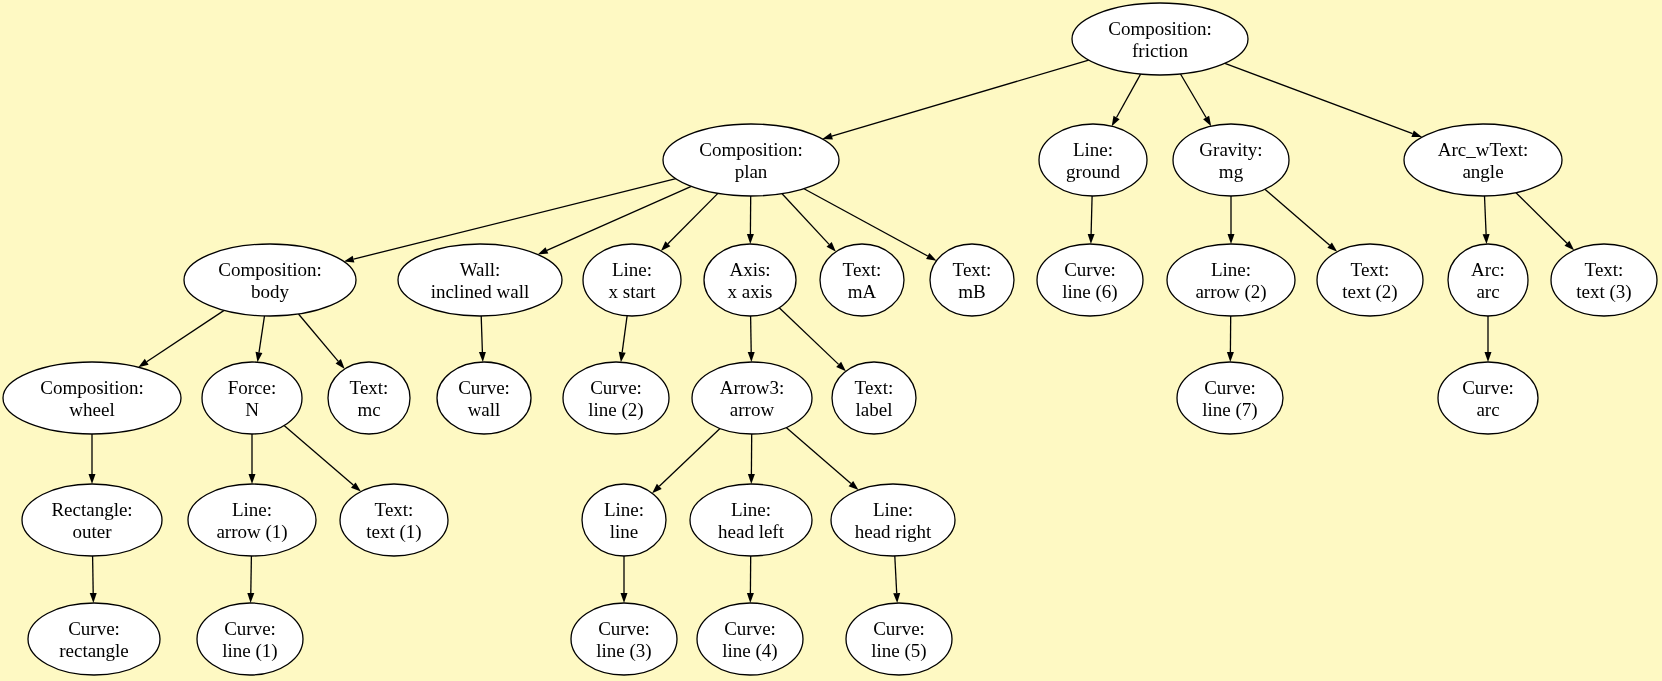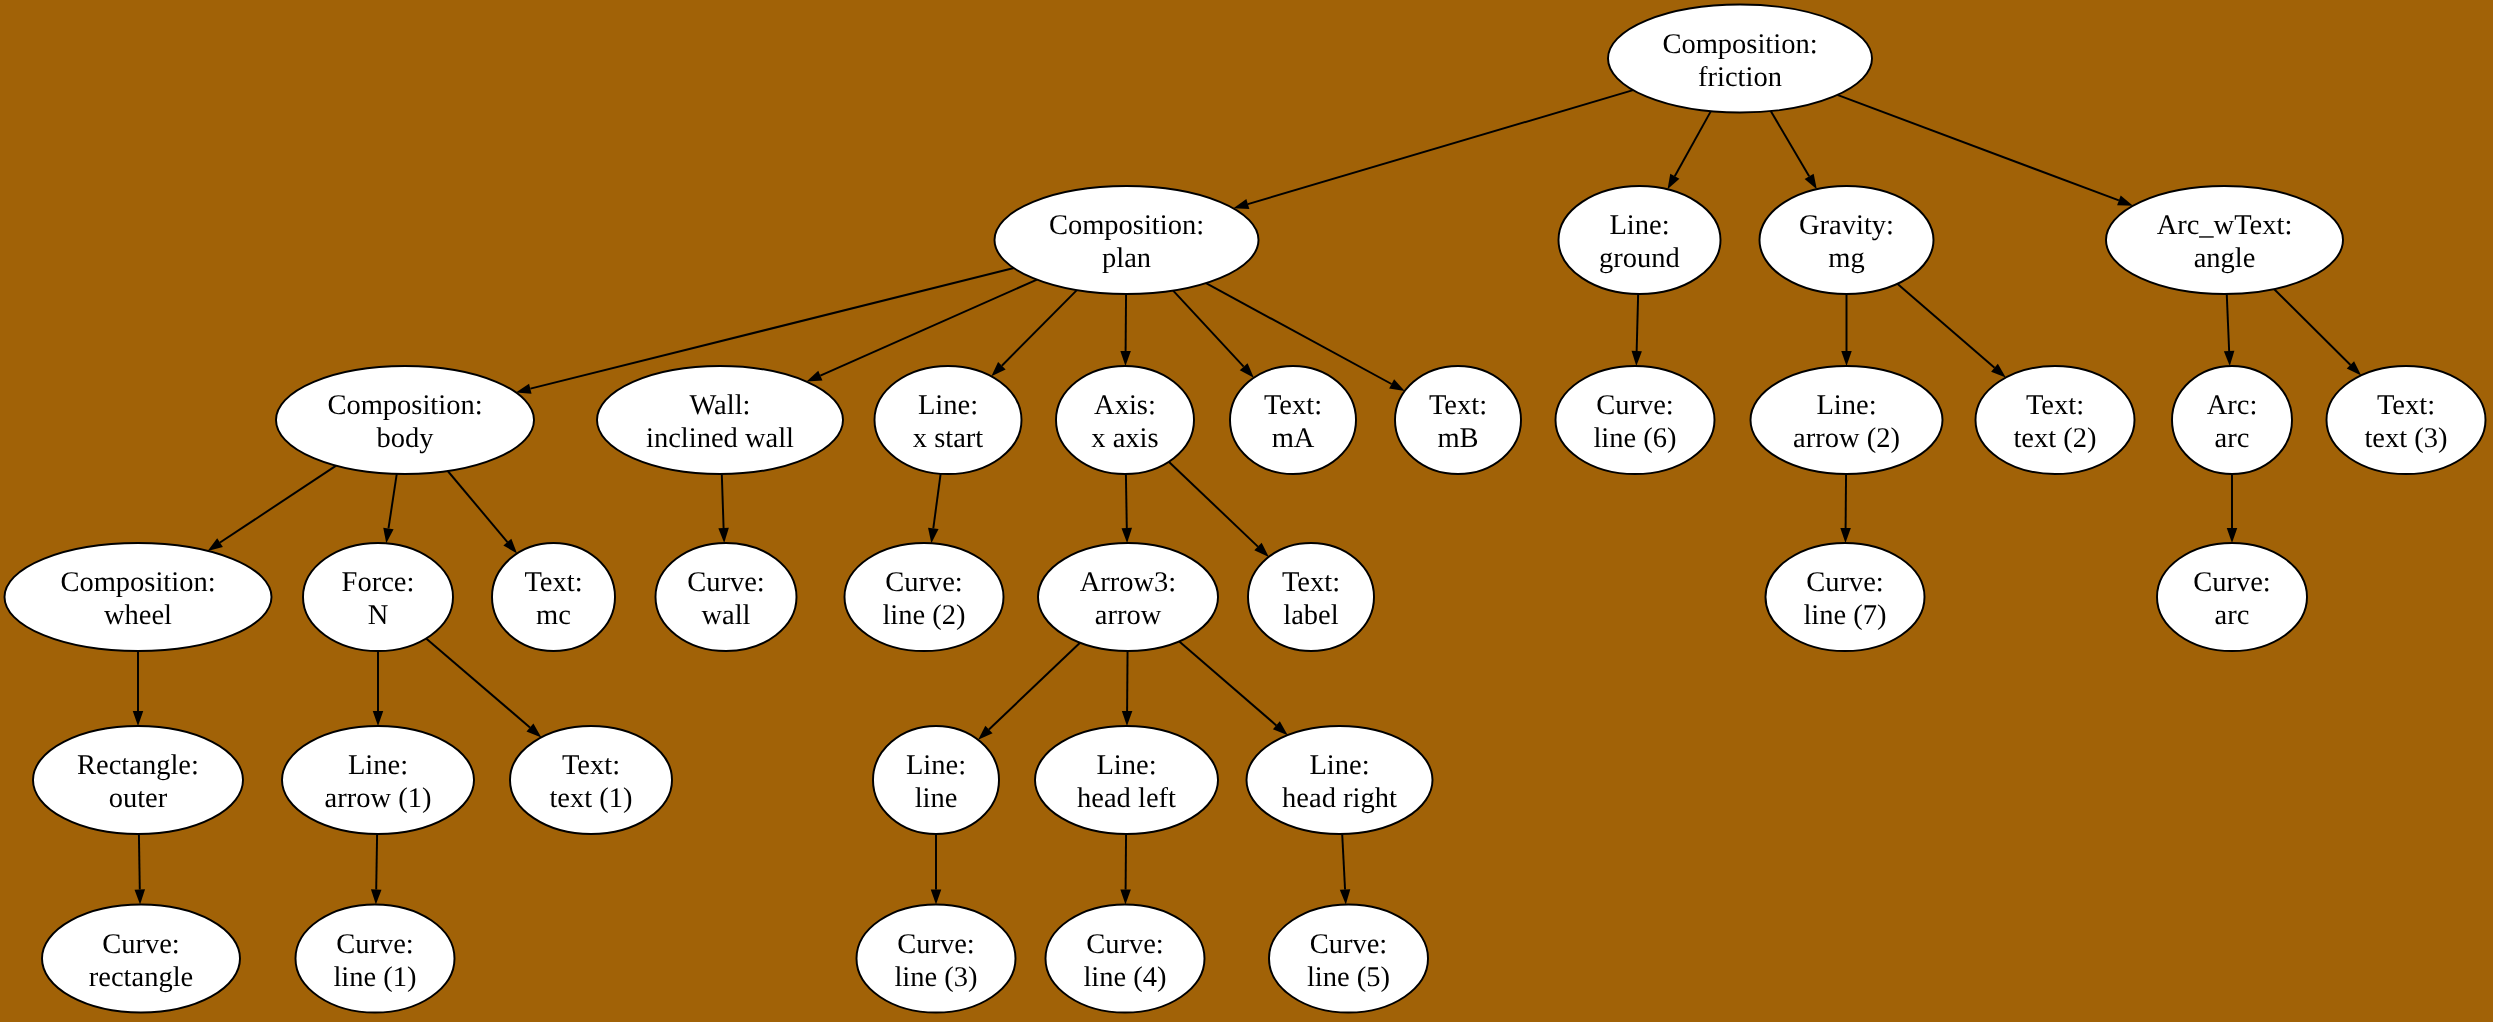--- a/index.html
+++ b/index.html
@@ -4,21 +4,21 @@
 <style>
   html, body {
     margin: 0;
     padding: 0;
     background: #ffffff;
   }
   .canvas-wrap {
     position: relative;
     width: 1662px;
     height: 681px;
-    background: #a16207;
+    background: #fef9c3;
     overflow: hidden;
   }
   svg text {
     font-family: "Liberation Serif", "DejaVu Serif", serif;
     font-size: 19px;
     fill: #000000;
   }
 </style>
 </head>
 <body>

